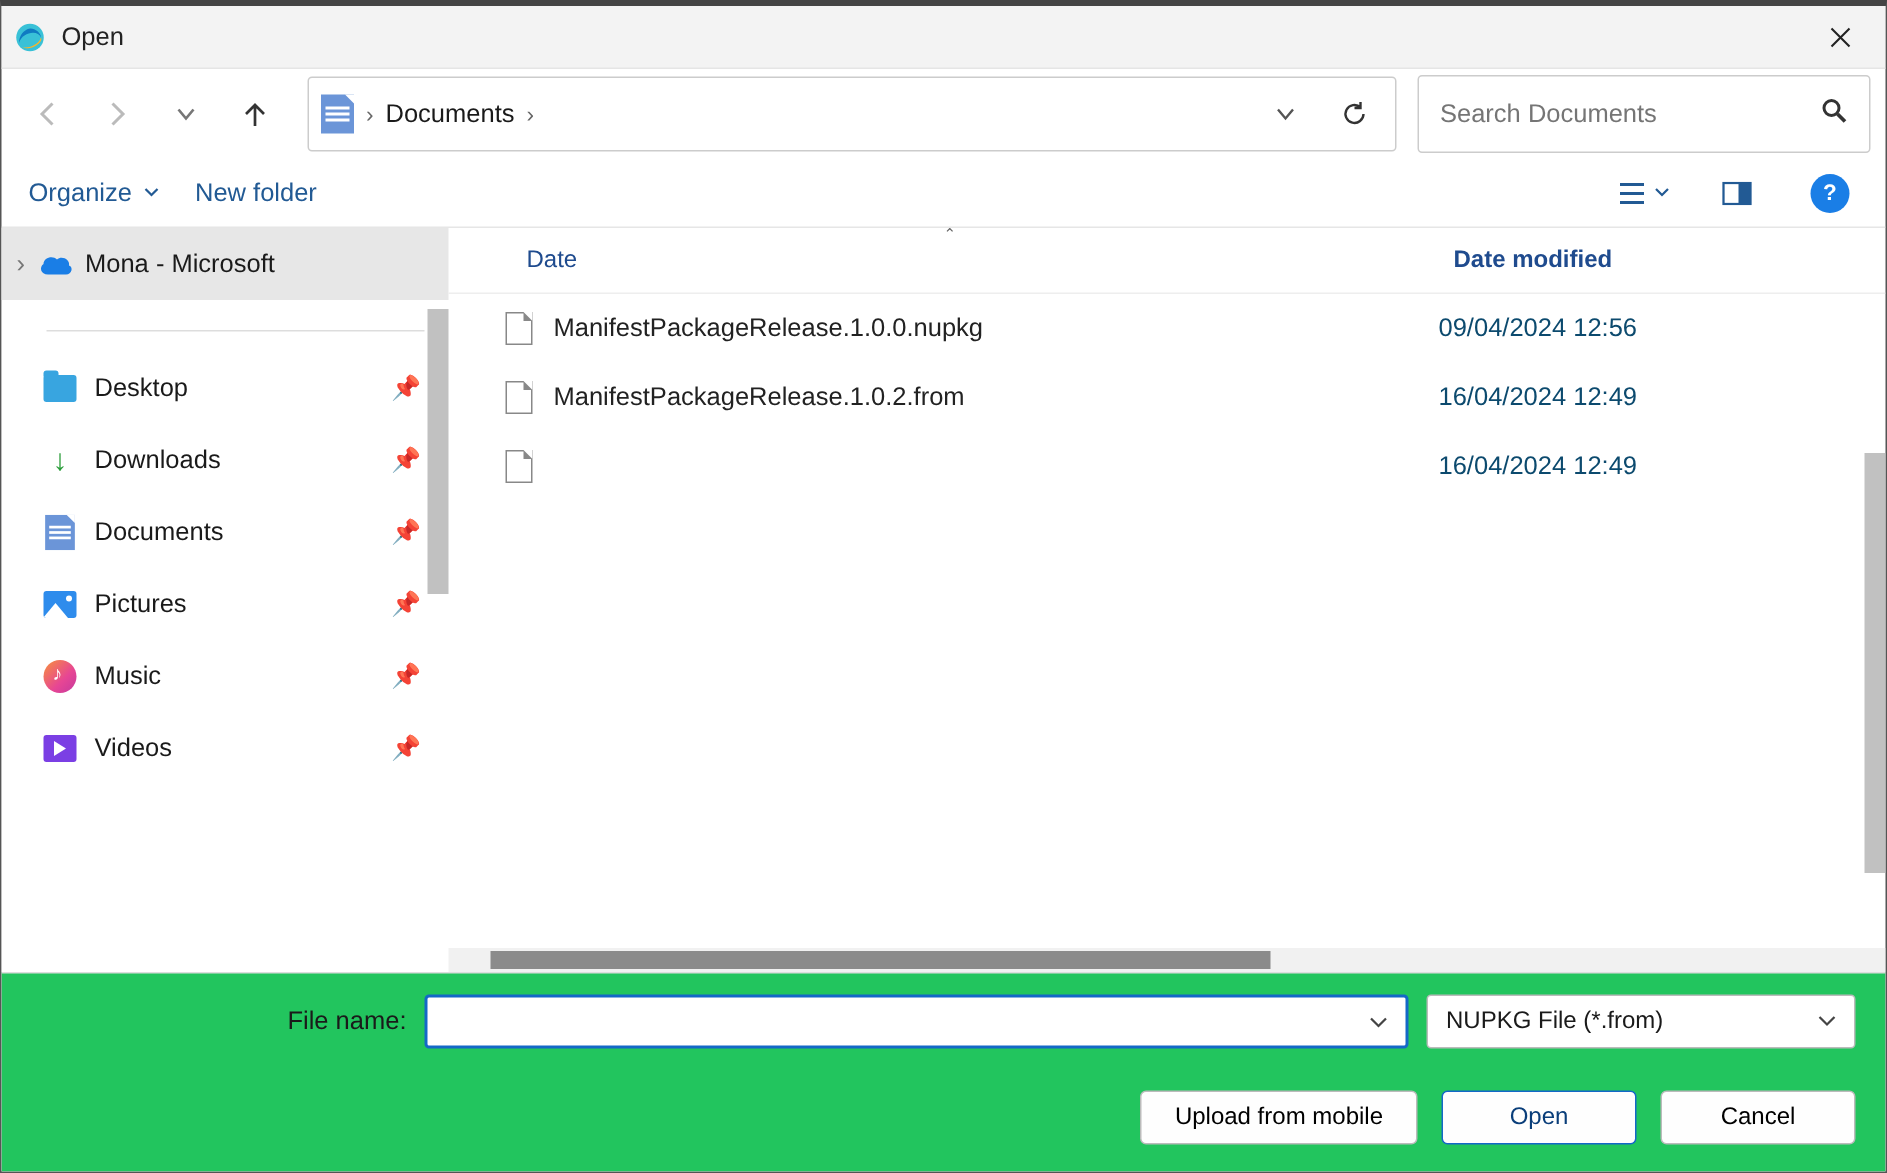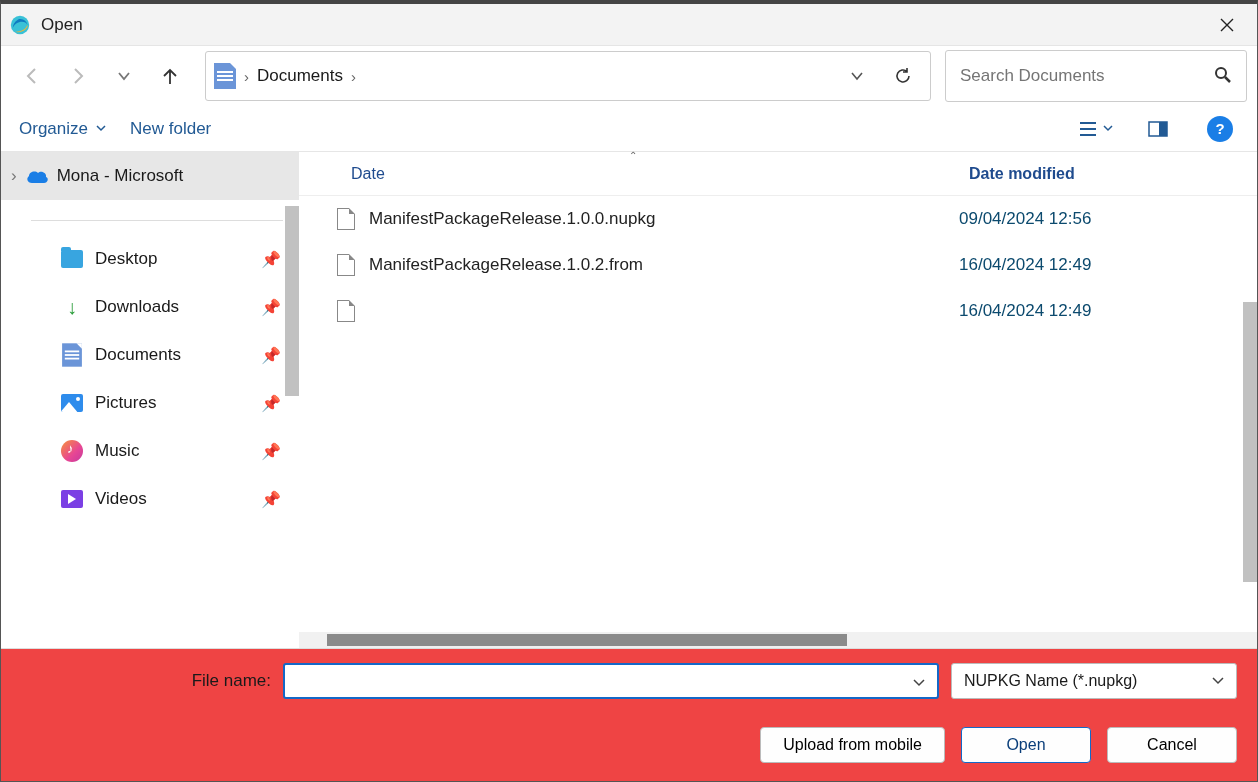--- a/index.html
+++ b/index.html
@@ -205,21 +205,21 @@
   border-top: 1px solid #ddd;
 }
 .sb-items {
   display: flex;
   flex-direction: column;
 }
 .sb-item {
   height: 48px;
   display: flex;
   align-items: center;
-  padding: 0 18px 0 60px;
+  padding: 0 18px 0 28px;
   gap: 12px;
   font-size: 17px;
 }
 .sb-item .icon {
   width: 22px;
   height: 22px;
   display: flex;
   align-items: center;
   justify-content: center;
 }
@@ -393,21 +393,21 @@
   right:0;
   top:150px;
   width:14px;
   height:280px;
   background:#c1c1c1;
 }
 
 
 .bottom {
   border-top: 1px solid #ddd;
-  background: #ef4444;
+  background: #22c55e;
   padding: 14px 20px 18px 20px;
   display:flex;
   flex-direction:column;
   gap:14px;
 }
 .row1 {
   display:flex;
   align-items:center;
   gap:12px;
 }
@@ -666,21 +666,21 @@
     <span class="fn-label">File name:</span>
     <div class="fn-input">
       <input value="" style="">
       <span class="fn-dd">
         <svg width="12" height="8" viewBox="0 0 12 8">
             <path d="M1 1 L6 6 L11 1" stroke="#444" stroke-width="1.5" fill="none"></path>
           </svg>
       </span>
     </div>
     <div class="filter">
-      <span>NUPKG Name (*.nupkg)</span>
+      <span>NUPKG File (*.from)</span>
       <svg width="12" height="8" viewBox="0 0 12 8">
           <path d="M1 1 L6 6 L11 1" stroke="#444" stroke-width="1.5" fill="none"></path>
         </svg>
     </div>
   </div>
   <div class="row2">
     <button class="btn">Upload from mobile</button>
     <button class="btn primary">Open</button>
     <button class="btn cancel">Cancel</button>
   </div>

